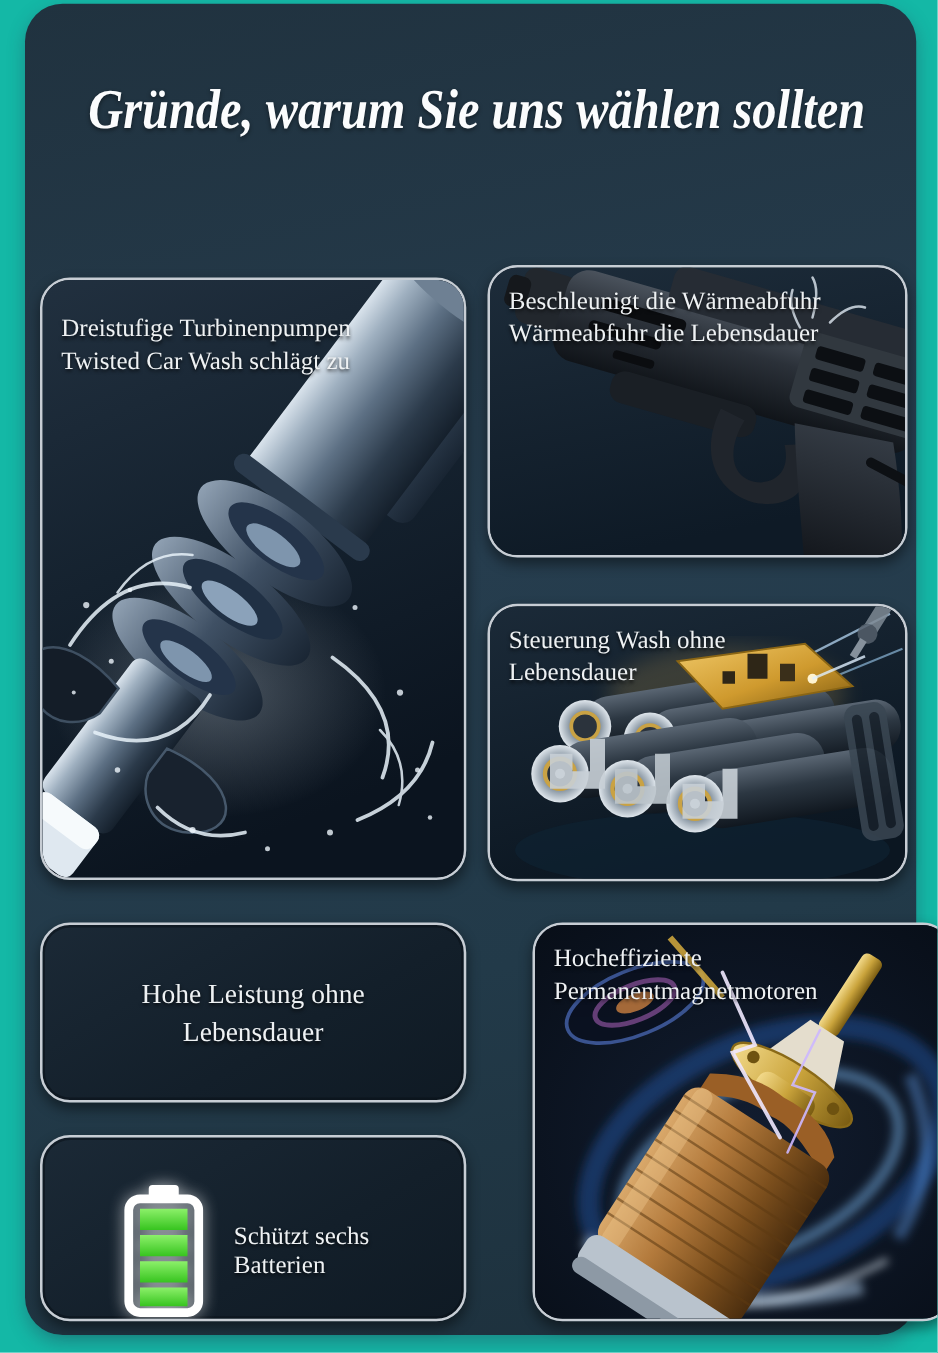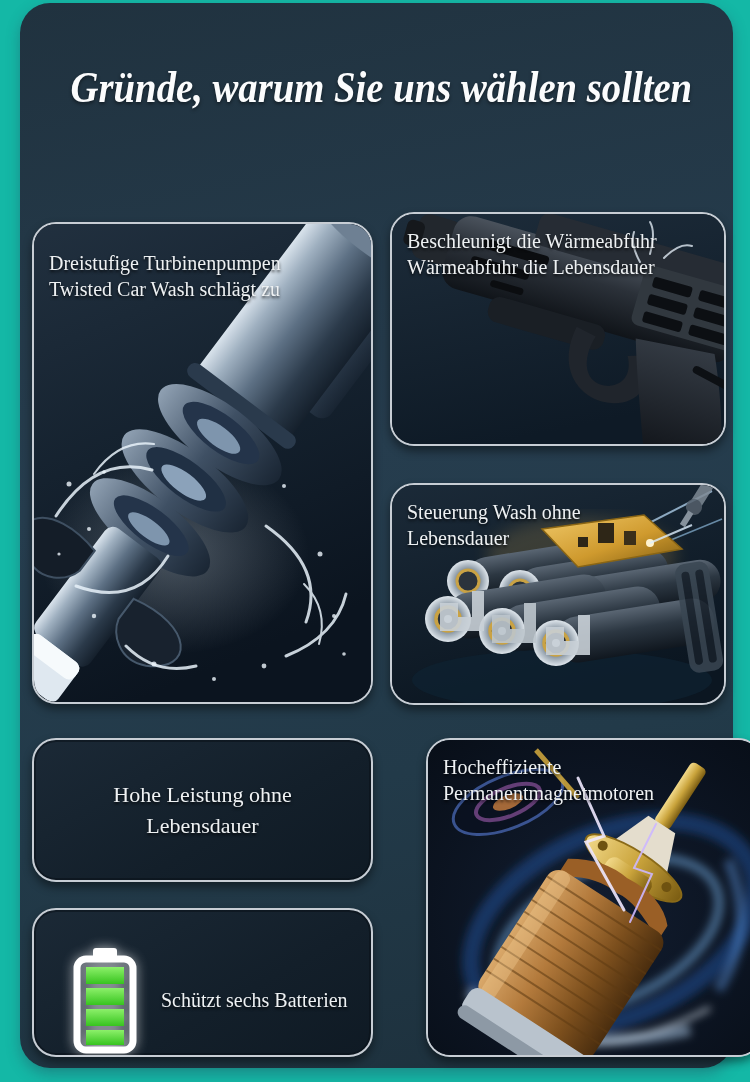--- a/index.html
+++ b/index.html
@@ -36,21 +36,21 @@
   }
   .caption.pad-turbine { top:26px; }
   .center-caption {
     position:absolute; inset:0; z-index:2;
     display:flex; flex-direction:column; justify-content:center; align-items:center;
     color:#eef1f3; font-size:22px; line-height:31px; text-align:center;
     text-shadow:0 2px 3px rgba(0,0,0,.75);
   }
   .battery-row {
     position:absolute; inset:0; z-index:2;
-    display:flex; align-items:center; padding-left:39px; gap:24px;margin-top:36px;
+    display:flex; align-items:center; padding-left:65px; gap:24px;margin-top:36px;
   }
   .battery-row svg { filter:drop-shadow(0 0 6px rgba(255,255,255,.65)); flex:0 0 auto; }
   .battery-label {
     color:#eef1f3; font-size:20px; text-shadow:0 2px 3px rgba(0,0,0,.75);
   }
 </style>
 </head>
 <body>
 
 <div class="canvas">

